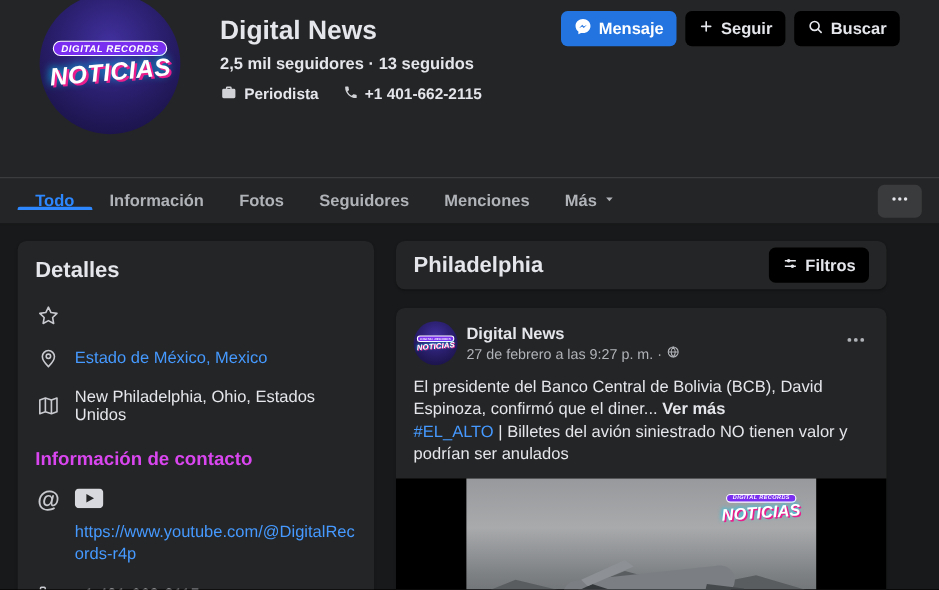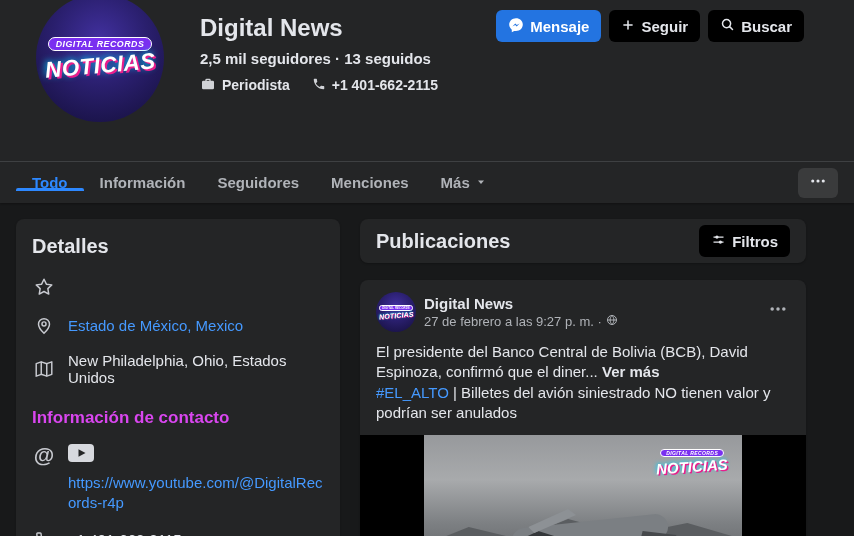--- a/index.html
+++ b/index.html
@@ -23,21 +23,21 @@
   .logo-word { font-size:1.4em; font-weight:900; font-style:italic; color:#fff; letter-spacing:0.02em;
      transform:rotate(-5deg);
      text-shadow:0.09em 0.09em 0 #e91e8c, -0.05em -0.05em 0.35em #00d4ff; white-space:nowrap; }
 
   .page-info { padding:14px 0 0 200px; }
   .page-title { font-size:24px; font-weight:700; color:#e4e6eb; line-height:1.2; }
   .followers-line { margin-top:7px; font-size:15px; font-weight:600; color:#e4e6eb; }
   .meta-row { margin-top:9px; display:flex; align-items:center; gap:6px; font-size:14px; font-weight:600; color:#e4e6eb; }
   .meta-row .sep { width:10px; }
 
-  .header-actions { position:absolute; top:10px; right:50px; display:flex; gap:8px;padding-left:36px; }
+  .header-actions { position:absolute; top:10px; right:36px; display:flex; gap:8px;padding-left:36px; }
   .btn { display:inline-flex; align-items:center; gap:6px; height:32px; padding:0 12px; border:none;
      border-radius:6px; background:#000000; color:#e4e6eb; font-size:15px; font-weight:600;
      font-family:inherit; cursor:pointer; }
   .btn.primary { background:#2374e1; color:#fff; }
 
   
   .tabs-bar { display:flex; align-items:stretch; height:42px; padding:12px 16px; border-top:1px solid #3e4042; }
   .tab { position:relative; display:flex; align-items:center; gap:5px; padding:0 16px; font-size:15px;
      font-weight:600; color:#b0b3b8; cursor:pointer; }
   .tab.active { color:#2d88ff; }
@@ -153,20 +153,23 @@
     </div>
 
     <nav class="tabs-bar">
       <div class="tab active">
           <span>Todo</span>
         </div>
       <div class="tab">
           <span>Información</span>
         </div>
       <div class="tab">
+          <span>Fotos</span>
+        </div>
+      <div class="tab">
           <span>Seguidores</span>
         </div>
       <div class="tab">
           <span>Menciones</span>
         </div>
       <div class="tab">
         <span>Más</span>
         <span>
           <svg width="12" height="12" viewBox="0 0 24 24" fill="#b0b3b8">
               <path d="M6 9l6 7 6-7z"></path>
@@ -241,21 +244,21 @@
               </svg>
           </span>
           <span>+1 401-662-2115</span>
         </div>
       </section>
     </aside>
 
     <section class="right-col">
 
       <div class="card posts-header">
-        <h2 class="posts-title">Publicaciones</h2>
+        <h2 class="posts-title">Philadelphia</h2>
         <button class="btn">
           <span>
             <svg width="15" height="15" viewBox="0 0 24 24" fill="none" stroke="#e4e6eb" stroke-width="2">
                 <path d="M4 8h16M4 16h16"></path>
                 <circle cx="9.5" cy="8" r="2.6" fill="#e4e6eb" stroke="none"></circle>
                 <circle cx="15" cy="16" r="2.6" fill="#e4e6eb" stroke="none"></circle>
               </svg>
           </span>
           <span>Filtros</span>
         </button>

